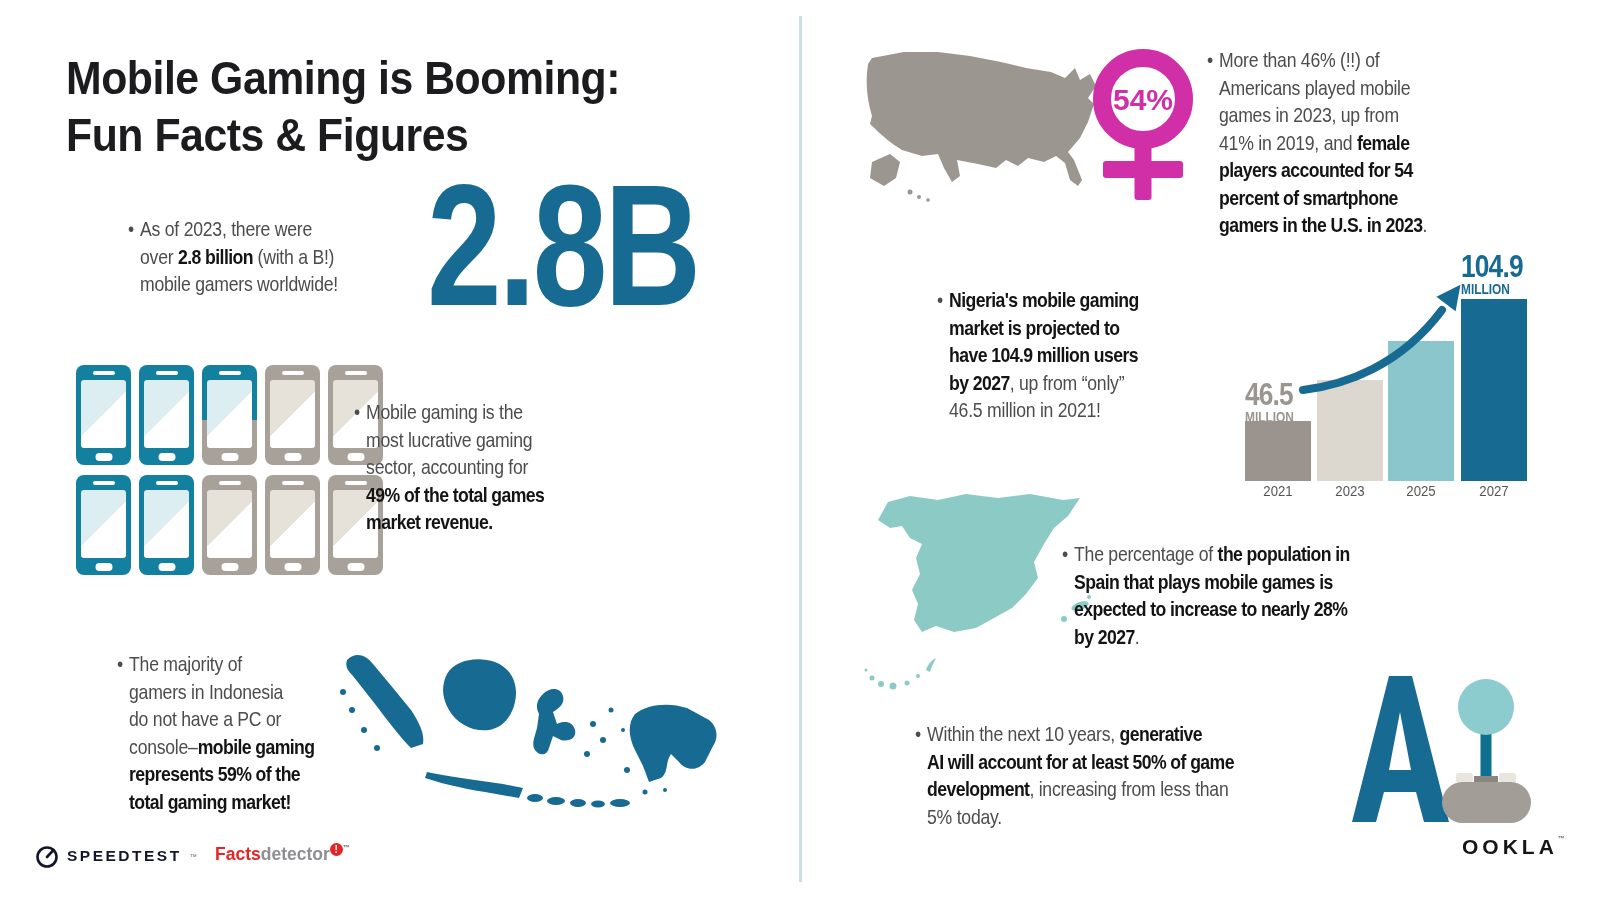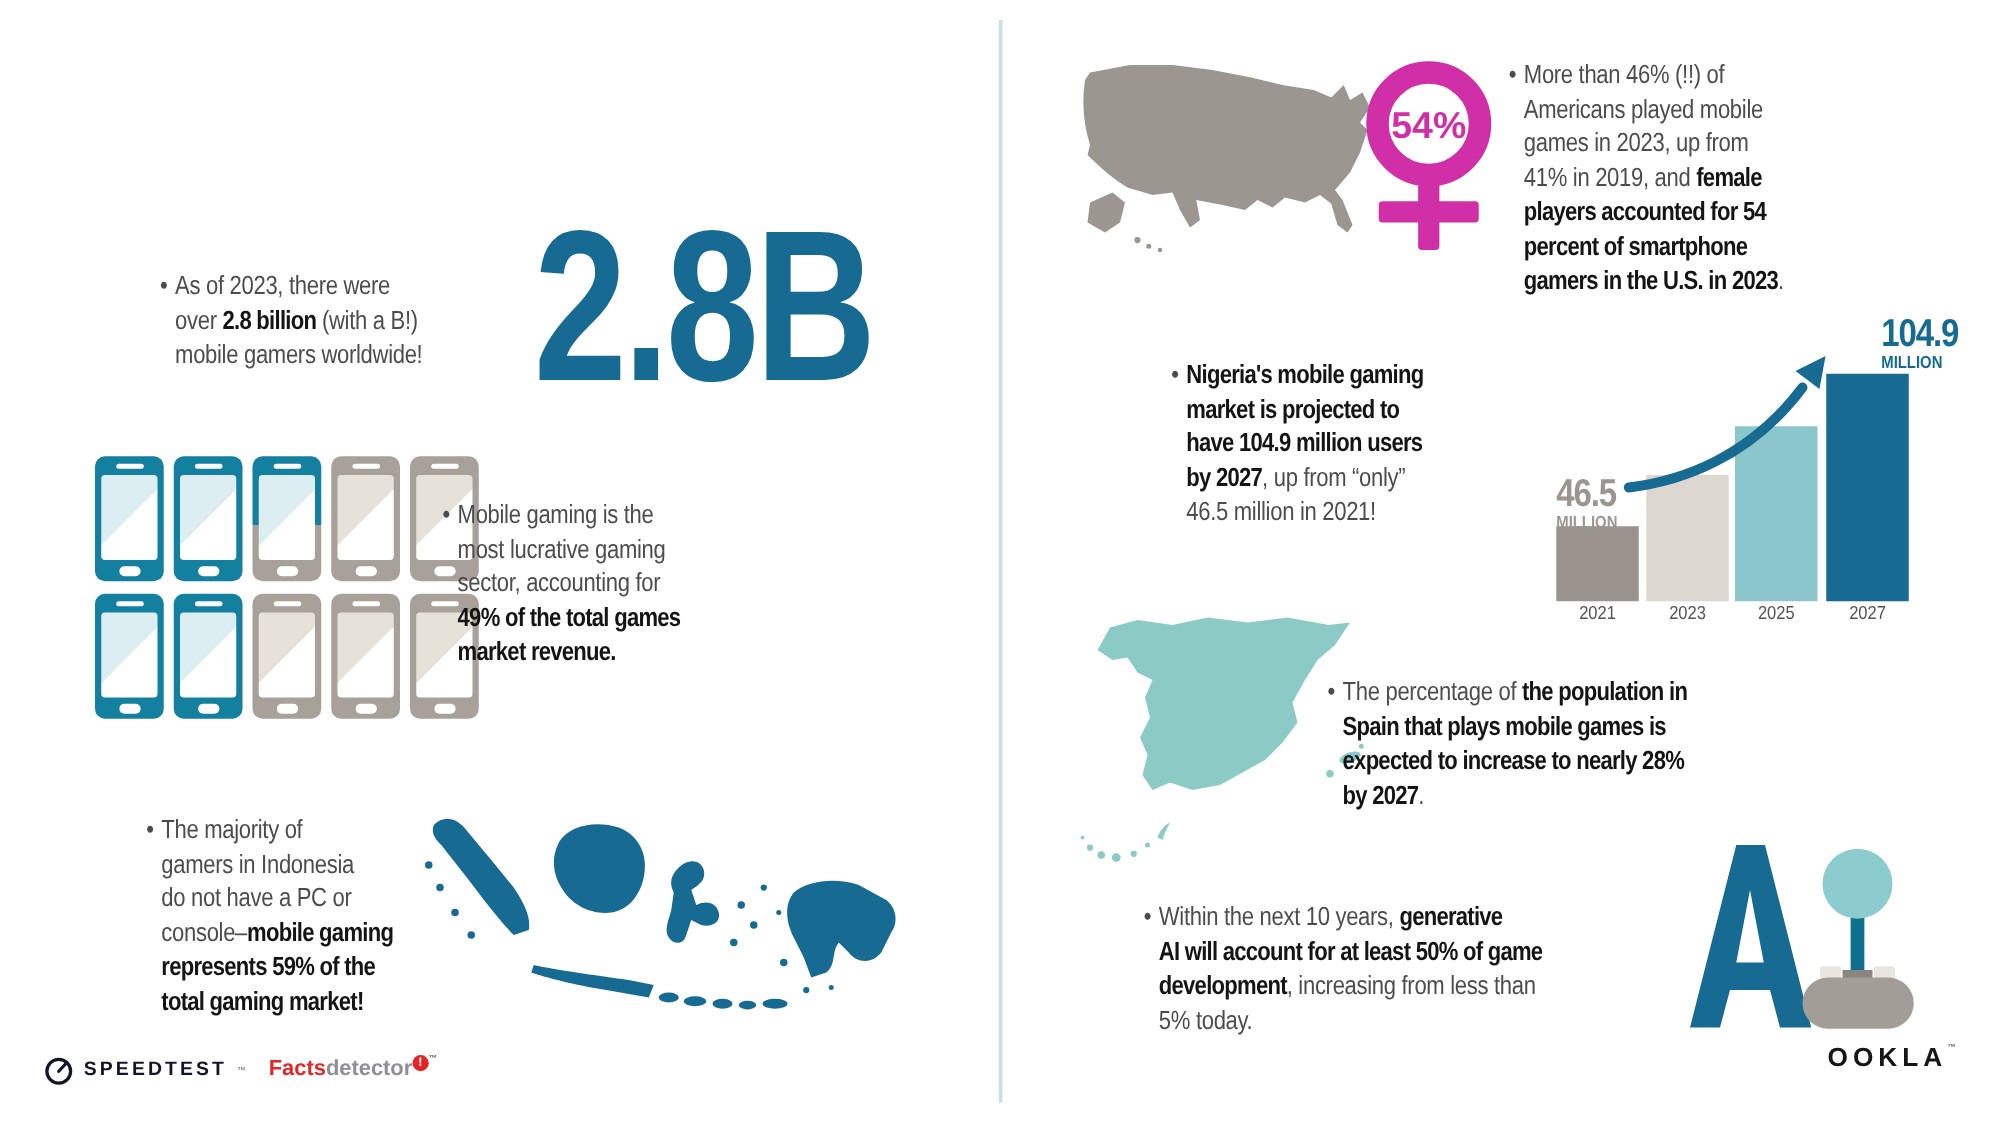--- a/index.html
+++ b/index.html
@@ -46,20 +46,24 @@
   .tm{font-size:7px;vertical-align:top;color:#6a6a6e;}
   .ookla{font-size:21px;letter-spacing:4px;color:#161616;font-weight:600;}
 </style>
 </head>
 <body>
 
 <div class="canvas">
 
   <div class="abs divider" style="left:799px;top:16px;height:866px;"></div>
 
+  <div class="abs" style="left:66px;top:50px;">
+    <div class="title">Mobile Gaming is Booming:</div>
+    <div class="title">Fun Facts &amp; Figures</div>
+  </div>
 
   <div class="abs bullet" style="left:128px;top:215px;">
     <span class="dot">•</span>
     <div class="btext"><span>As of 2023, there were</span><br><span>over </span><span class="b">2.8 billion</span><span> (with a B!)</span><br><span>mobile gamers worldwide!</span></div>
   </div>
   <div class="abs bigstat" style="left:427px;top:170px;">2.8B</div>
 
   <div class="abs phones" style="left:76px;top:365px;">
       <div class="phone teal">
         <div class="speaker"></div>
@@ -188,21 +192,21 @@
         <div class="xlab" style="left: 77px;">2023</div>
         <div class="bar" style="left: 148px; width: 66px; height: 140px; background: rgb(140, 198, 205);"></div>
         <div class="xlab" style="left: 148px;">2025</div>
         <div class="bar" style="left: 221px; width: 66px; height: 182px; background: rgb(23, 106, 145);"></div>
         <div class="xlab" style="left: 221px;">2027</div>
       </div>
     <div class="abs" style="left:5px;top:132px;">
       <div class="vlab-num graylab">46.5</div>
       <div class="vlab-unit graylab">MILLION</div>
     </div>
-    <div class="abs" style="left:221px;top:4px;width:66px;margin-left:44px;">
+    <div class="abs" style="left:221px;top:4px;width:66px;">
       <div class="vlab-num teallab">104.9</div>
       <div class="vlab-unit teallab">MILLION</div>
     </div>
     <svg class="abs" style="left:0;top:0;pointer-events:none;" width="292" height="252" viewBox="0 0 292 252">
       <path d="M63,142 C105,137 160,118 202,62" fill="none" stroke="#176a91" stroke-width="8" stroke-linecap="round"></path>
       <polygon points="0,-12 24,0 0,12" fill="#176a91" transform="translate(206,56) rotate(-53)"></polygon>
     </svg>
   </div>
 
   <svg class="abs" style="left:858px;top:486px;" width="245" height="210" viewBox="0 0 245 210">

